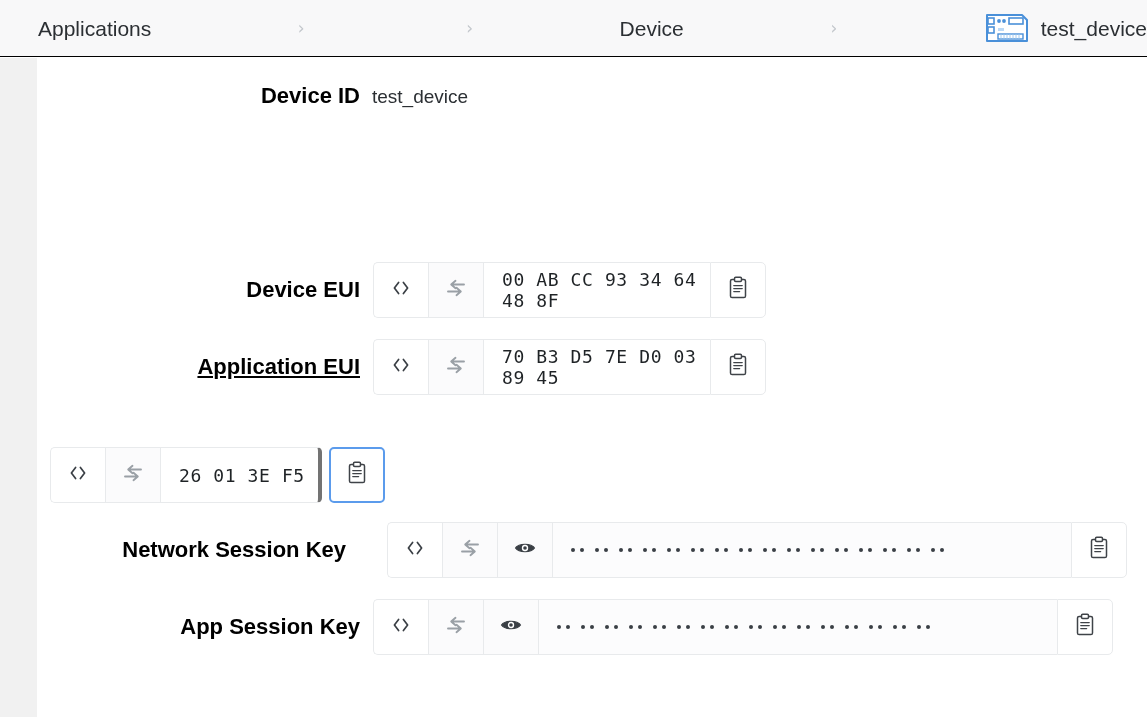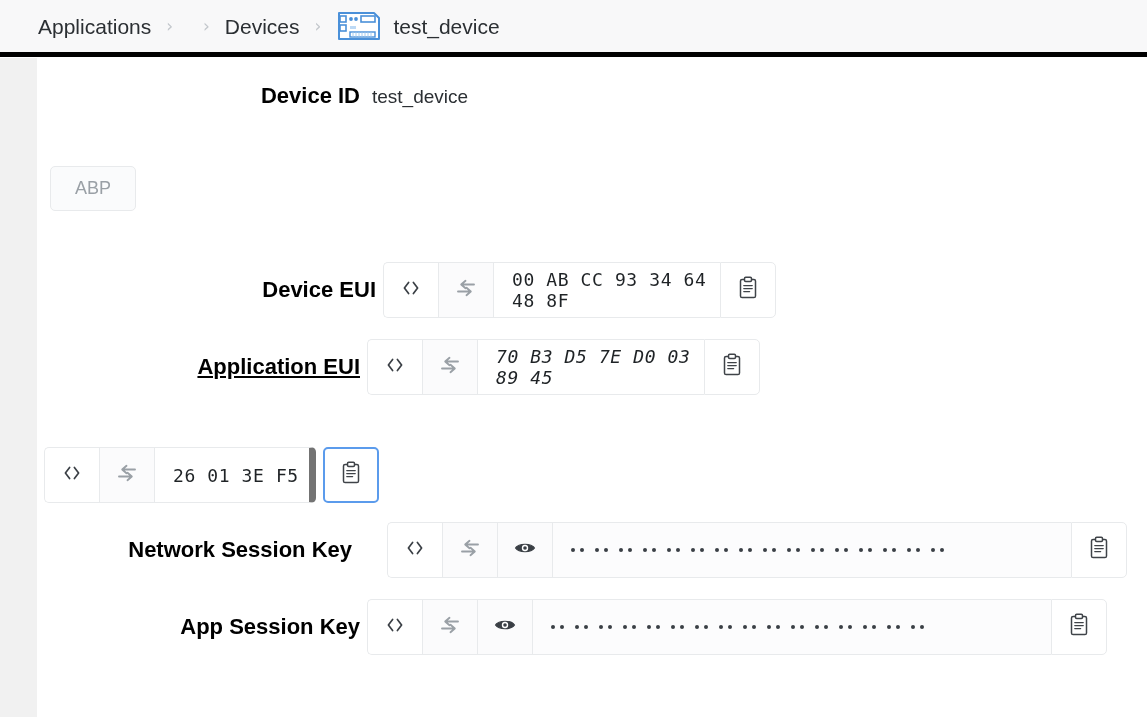--- a/index.html
+++ b/index.html
@@ -10,24 +10,25 @@
     background: #ffffff;
     font-family: "Liberation Sans", sans-serif;
   }
 
   
   #breadcrumb-bar {
     position: absolute;
     left: 0; top: 0;
     width: 1147px; height: 57px;
     background: #f8f8f9;
-    border-bottom: 5px solid #000000;
+    border-bottom: 1px solid #000000;
     display: flex;
     align-items: center;
     padding-left: 38px;
+    justify-content: space-between;
   }
   .crumb {
     display: flex;
     align-items: center;
     font-size: 21px;
     color: #2b2f33;
     white-space: nowrap;
   }
   .crumb-label { line-height: 1; }
   .crumb-sep {
@@ -89,21 +90,21 @@
     background: #fafbfc;
     display: flex;
     align-items: center;
     justify-content: center;
     font-size: 18px;
     color: #9aa0a6;
   }
 
   
   .field-group {
-    margin-left: 7px;
+    margin-left: 13px;
     display: flex;
     align-items: stretch;
     height: 56px;
   }
   .fg-btn {
     width: 55px;
     border: 1px solid #e8eaec;
     border-right: none;
     background: #fbfbfc;
     display: flex;
@@ -170,21 +171,21 @@
 <div id="breadcrumb-bar">
 
   <div class="crumb">
     <span class="crumb-label">Applications</span>
   </div>
   <span class="crumb-sep">›</span>
 
   <span class="crumb-sep">›</span>
 
   <div class="crumb">
-    <span class="crumb-label">Devices</span>
+    <span class="crumb-label">Device</span>
   </div>
   <span class="crumb-sep">›</span>
 
   <div class="crumb">
     <span class="crumb-icon">
       <svg width="46" height="34" viewBox="0 0 46 34">
         <path d="M3 4 H38 L43 9 V30 H3 Z" fill="#ffffff" stroke="#4a90d9" stroke-width="2" stroke-linejoin="round"></path>
         <rect x="4" y="7" width="6" height="6" fill="#ffffff" stroke="#4a90d9" stroke-width="1.6"></rect>
         <rect x="4" y="16" width="6" height="6" fill="#ffffff" stroke="#4a90d9" stroke-width="1.6"></rect>
         <circle cx="15" cy="10" r="1.9" fill="#4a90d9"></circle>
@@ -202,24 +203,23 @@
 <div id="left-rail"></div>
 
 <div id="content-pane">
 
   <div class="form-row" style="left:0; top:27px; width:700px;">
     <span class="row-label" style="width:323px;">Device ID</span>
     <span class="row-value-plain">test_device</span>
   </div>
 
   <div class="form-row" style="left:0; top:108px; width:700px;">
-    <span class="activation-badge">ABP</span>
-  </div>
-
-  <div class="form-row" style="left:16px; top:204px; width:800px;">
+  </div>
+
+  <div class="form-row" style="left:0; top:204px; width:800px;">
     <span class="row-label" style="width:323px;">Device EUI</span>
     <div class="field-group">
       <div class="fg-btn">
         <span>
           <svg width="22" height="22" viewBox="0 0 22 22">
             <path d="M8.6 5.5 L4.4 11 L8.6 16.5" fill="none" stroke="#3a3f45" stroke-width="1.7" stroke-linecap="round" stroke-linejoin="round"></path>
             <path d="M13.4 5.5 L17.6 11 L13.4 16.5" fill="none" stroke="#3a3f45" stroke-width="1.7" stroke-linecap="round" stroke-linejoin="round"></path>
           </svg>
         </span>
       </div>
@@ -256,21 +256,21 @@
         </span>
       </div>
       <div class="fg-btn">
         <span>
           <svg width="24" height="24" viewBox="0 0 24 24">
             <path d="M20 8.5 H7.5 M11.5 4.8 L7.2 8.5 L11.5 12.2" fill="none" stroke="#9aa0a6" stroke-width="1.9" stroke-linecap="round" stroke-linejoin="round"></path>
             <path d="M4 15.5 H16.5 M12.5 11.8 L16.8 15.5 L12.5 19.2" fill="none" stroke="#9aa0a6" stroke-width="1.9" stroke-linecap="round" stroke-linejoin="round"></path>
           </svg>
         </span>
       </div>
-      <div class="fg-input" style="width:227px;font-style:italic;">70 B3 D5 7E D0 03 89 45</div>
+      <div class="fg-input" style="width:227px;">70 B3 D5 7E D0 03 89 45</div>
       <div class="fg-copy">
         <span>
           <svg width="22" height="24" viewBox="0 0 22 24">
             <rect x="3.5" y="3.5" width="15" height="18" rx="1.6" fill="#ffffff" stroke="#3f4348" stroke-width="1.5"></rect>
             <rect x="7.5" y="1.3" width="7" height="4.2" rx="1.2" fill="#ffffff" stroke="#3f4348" stroke-width="1.5"></rect>
             <path d="M6.8 9.6 H15.2 M6.8 12.6 H15.2 M6.8 15.6 H12.6" stroke="#3f4348" stroke-width="1.4" stroke-linecap="round"></path>
           </svg>
         </span>
       </div>
     </div>
@@ -287,21 +287,21 @@
         </span>
       </div>
       <div class="fg-btn">
         <span>
           <svg width="24" height="24" viewBox="0 0 24 24">
             <path d="M20 8.5 H7.5 M11.5 4.8 L7.2 8.5 L11.5 12.2" fill="none" stroke="#9aa0a6" stroke-width="1.9" stroke-linecap="round" stroke-linejoin="round"></path>
             <path d="M4 15.5 H16.5 M12.5 11.8 L16.8 15.5 L12.5 19.2" fill="none" stroke="#9aa0a6" stroke-width="1.9" stroke-linecap="round" stroke-linejoin="round"></path>
           </svg>
         </span>
       </div>
-      <div class="fg-input" style="width:162px; border-right:7px solid #737373; border-top-right-radius:5px; border-bottom-right-radius:5px;">26 01 3E F5</div>
+      <div class="fg-input" style="width:162px; border-right:4px solid #737373; border-top-right-radius:5px; border-bottom-right-radius:5px;">26 01 3E F5</div>
       <div class="fg-copy focused detached" style="margin-left:7px;">
         <span>
           <svg width="22" height="24" viewBox="0 0 22 24">
             <rect x="3.5" y="3.5" width="15" height="18" rx="1.6" fill="#ffffff" stroke="#3f4348" stroke-width="1.5"></rect>
             <rect x="7.5" y="1.3" width="7" height="4.2" rx="1.2" fill="#ffffff" stroke="#3f4348" stroke-width="1.5"></rect>
             <path d="M6.8 9.6 H15.2 M6.8 12.6 H15.2 M6.8 15.6 H12.6" stroke="#3f4348" stroke-width="1.4" stroke-linecap="round"></path>
           </svg>
         </span>
       </div>
     </div>

